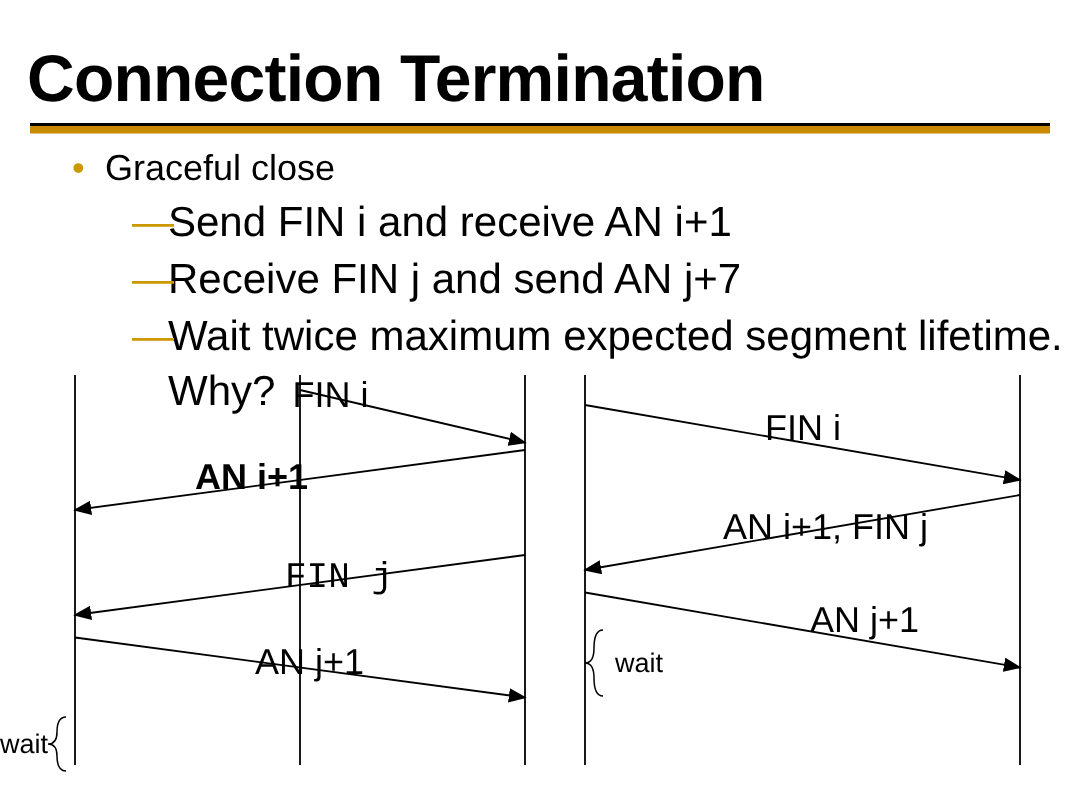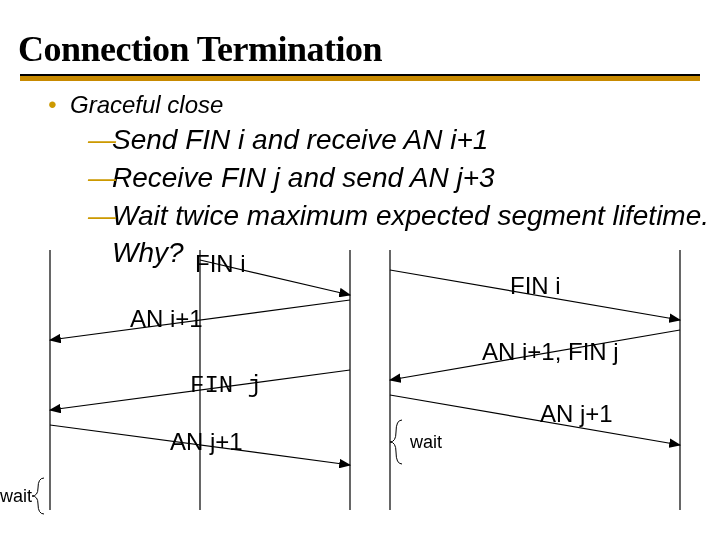--- a/index.html
+++ b/index.html
@@ -6,50 +6,50 @@
     margin: 0;
     padding: 0;
     width: 720px;
     height: 540px;
     background: #fff;
     font-family: Verdana, Arial, sans-serif;
     position: relative;
     overflow: hidden;
   }
   .title {
-    font-family: Liberation Serif, serif;
+    font-family: Liberation Sans, sans-serif;
     font-weight: 900;
-    font-size: 36px;
+    font-size: 44px;
     color: #000;
     margin: 28px 0 4px 18px;
     letter-spacing: -0.5px;
   }
   .rule1 { height:2px; background:#000; margin: 4px 20px 0 20px; }
   .rule2 { height:5px; background:#c88a00; margin: 0 20px 10px 20px; }
-  .bullets { margin: 6px 0 0 48px; font-size: 24px; color:#000;font-style:italic; }
+  .bullets { margin: 6px 0 0 48px; font-size: 24px; color:#000; }
   .b1 { position:relative; padding-left:22px; margin-bottom:2px; }
   .b1::before { content:"•"; position:absolute; left:0; top:0; color:#cc9900; font-size:24px; }
   .sub { margin-left:40px; font-size:28px; }
   .s { position:relative; padding-left:24px; line-height:1.35; }
   .s::before { content:"—"; position:absolute; left:0; top:0; color:#cc9900; }
   .diagram { position:absolute; left:30px; top:250px; width:660px; height:280px; }
   .lbl { position:absolute; font-size:24px; color:#000; white-space:nowrap; }
 </style>
 </head>
 <body>
 
 <div class="title">Connection Termination</div>
 <div class="rule1"></div>
 <div class="rule2"></div>
 
 <div class="bullets">
   <div class="b1">Graceful close</div>
   <div class="sub">
     <div class="s">Send FIN i and receive AN i+1</div>
-    <div class="s">Receive FIN j and send AN j+3</div>
+    <div class="s">Receive FIN j and send AN j+7</div>
     <div class="s">Wait twice maximum expected segment lifetime. Why?</div>
   </div>
 </div>
 
 <div class="diagram">
   <svg width="660" height="280">
     <defs>
       <marker id="ah" markerWidth="10" markerHeight="8" refX="9" refY="4" orient="auto">
         <path d="M0,0 L10,4 L0,8 Z" fill="#000"></path>
       </marker>
@@ -76,21 +76,21 @@
 
     <line x1="650" y1="80" x2="360" y2="130" stroke="#000" stroke-width="1.2" marker-end="url(#ah)"></line>
 
     <line x1="360" y1="145" x2="650" y2="195" stroke="#000" stroke-width="1.2" marker-end="url(#ah)"></line>
 
     <path d="M372,170 Q366,170 366,182 Q366,192 360,192 Q366,192 366,202 Q366,214 372,214" fill="none" stroke="#000" stroke-width="1"></path>
   </svg>
 
   
   <span class="lbl" style="left:165px; top:0px;">FIN i</span>
-  <span class="lbl" style="left:100px; top:55px;">AN i+1</span>
+  <span class="lbl" style="left:100px; top:55px;font-weight:bold;">AN i+1</span>
   <span class="lbl" style="left:160px; top:122px;font-family:Liberation Mono, monospace;">FIN j</span>
   <span class="lbl" style="left:140px; top:178px;">AN j+1</span>
   <span class="lbl" style="left:-30px; top:236px; font-size:18px;">wait</span>
 
   
   <span class="lbl" style="left:480px; top:22px;">FIN i</span>
   <span class="lbl" style="left:452px; top:88px;">AN i+1, FIN j</span>
   <span class="lbl" style="left:510px; top:150px;">AN j+1</span>
   <span class="lbl" style="left:380px; top:182px; font-size:18px;">wait</span>
 </div>

